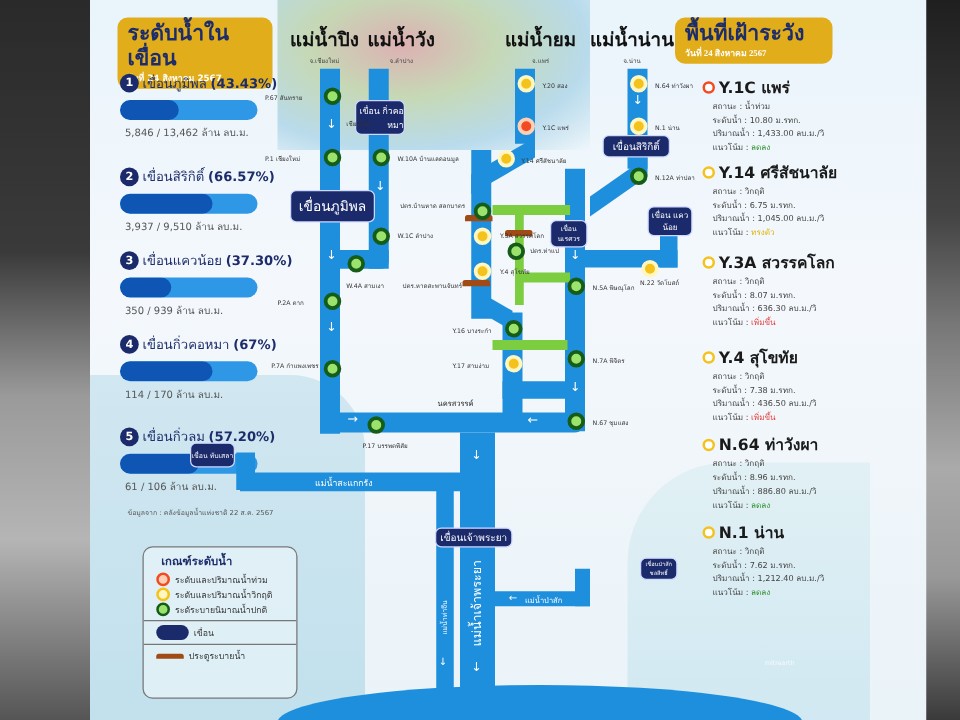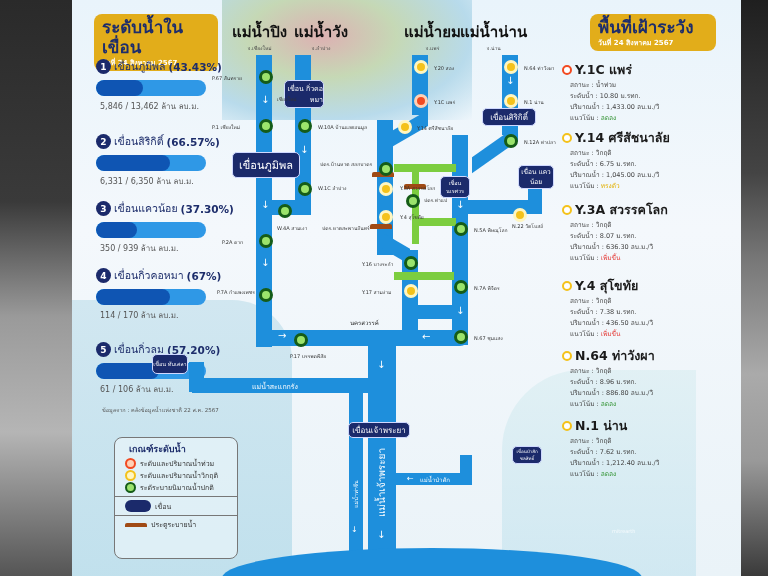--- a/index.html
+++ b/index.html
@@ -87,21 +87,21 @@
   </div>
   <div class="dam-item" style="top:133px;">
     <div class="dam-head">
         <span class="num">2</span>
         <span>เขื่อนสิริกิติ์</span>
         <span class="pct">(66.57%)</span>
       </div>
     <div class="bar">
         <div class="bar-fill" style="width:67%;"></div>
       </div>
-    <div class="vol">6,331 / 6,350 ล้าน ลบ.ม.</div>
+    <div class="vol">3,937 / 9,510 ล้าน ลบ.ม.</div>
   </div>
   <div class="dam-item" style="top:200px;">
     <div class="dam-head">
         <span class="num">3</span>
         <span>เขื่อนแควน้อย</span>
         <span class="pct">(37.30%)</span>
       </div>
     <div class="bar">
         <div class="bar-fill" style="width:37%;"></div>
       </div>
@@ -153,21 +153,21 @@
     <hr>
     <div class="lr">
         <span style="width:22px;height:4px;border-radius:2px 2px 0 0;background:#a04a15;display:inline-block;"></span>
         <span>ประตูระบายน้ำ</span>
       </div>
   </div>
 
   <div class="river-title" style="left:160px;top:20px;"><span>แม่น้ำปิง</span><span class="river-sub">จ.เชียงใหม่</span></div>
   <div class="river-title" style="left:222px;top:20px;"><span>แม่น้ำวัง</span><span class="river-sub">จ.ลำปาง</span></div>
   <div class="river-title" style="left:332px;top:20px;"><span>แม่น้ำยม</span><span class="river-sub">จ.แพร่</span></div>
-  <div class="river-title" style="left:388px;top:20px;text-align:center;"><span>แม่น้ำน่าน</span><span class="river-sub">จ.น่าน</span></div>
+  <div class="river-title" style="left:400px;top:20px;text-align:center;"><span>แม่น้ำน่าน</span><span class="river-sub">จ.น่าน</span></div>
 
   <div class="river" style="left:184px;top:55px;width:16px;height:292px;"></div>
 
   <div class="river" style="left:223px;top:55px;width:16px;height:160px;"></div>
   <div class="river" style="left:184px;top:200px;width:55px;height:15px;border-radius:0 0 6px 0;"></div>
 
   <div class="river" style="left:340px;top:55px;width:16px;height:60px;"></div>
   <div class="river" style="left:305px;top:110px;width:51px;height:16px;transform:skewY(-30deg);transform-origin:right;"></div>
   <div class="river" style="left:305px;top:120px;width:16px;height:135px;"></div>
   <div class="river" style="left:330px;top:250px;width:16px;height:90px;"></div>
@@ -276,21 +276,21 @@
   <div class="arrow" style="left:279px;top:525px;font-size:8px;">↓</div>
   <div class="arrow" style="left:335px;top:474px;font-size:8px;">←</div>
 
   <div class="rlabel" style="left:180px;top:381px;">แม่น้ำสะแกกรัง</div>
   <div class="rlabel" style="left:270px;top:490px;transform:rotate(-90deg);font-size:5.5px;">แม่น้ำท่าจีน</div>
   <div class="rlabel" style="left:275px;top:475px;transform:rotate(-90deg);font-size:10px;">แม่น้ำเจ้าพระยา</div>
   <div class="rlabel" style="left:348px;top:475px;font-size:6px;">แม่น้ำป่าสัก</div>
 
   <div class="sea"></div>
 
-  <div class="badge-title" style="left:518px;top:14px;width:110px;">
+  <div class="badge-title" style="left:468px;top:14px;width:110px;font-family:Liberation Serif, serif;">
     <span class="big">พื้นที่เฝ้าระวัง</span>
     <span class="date">วันที่ 24 สิงหาคม 2567</span>
   </div>
 
   <div class="watch" style="top:60px;">
     <div class="h">
         <span class="ring" style="border-color:#f24a21;background:#fff;"></span>
         <span>Y.1C แพร่</span>
       </div>
     <div class="ln">สถานะ : น้ำท่วม</div>

